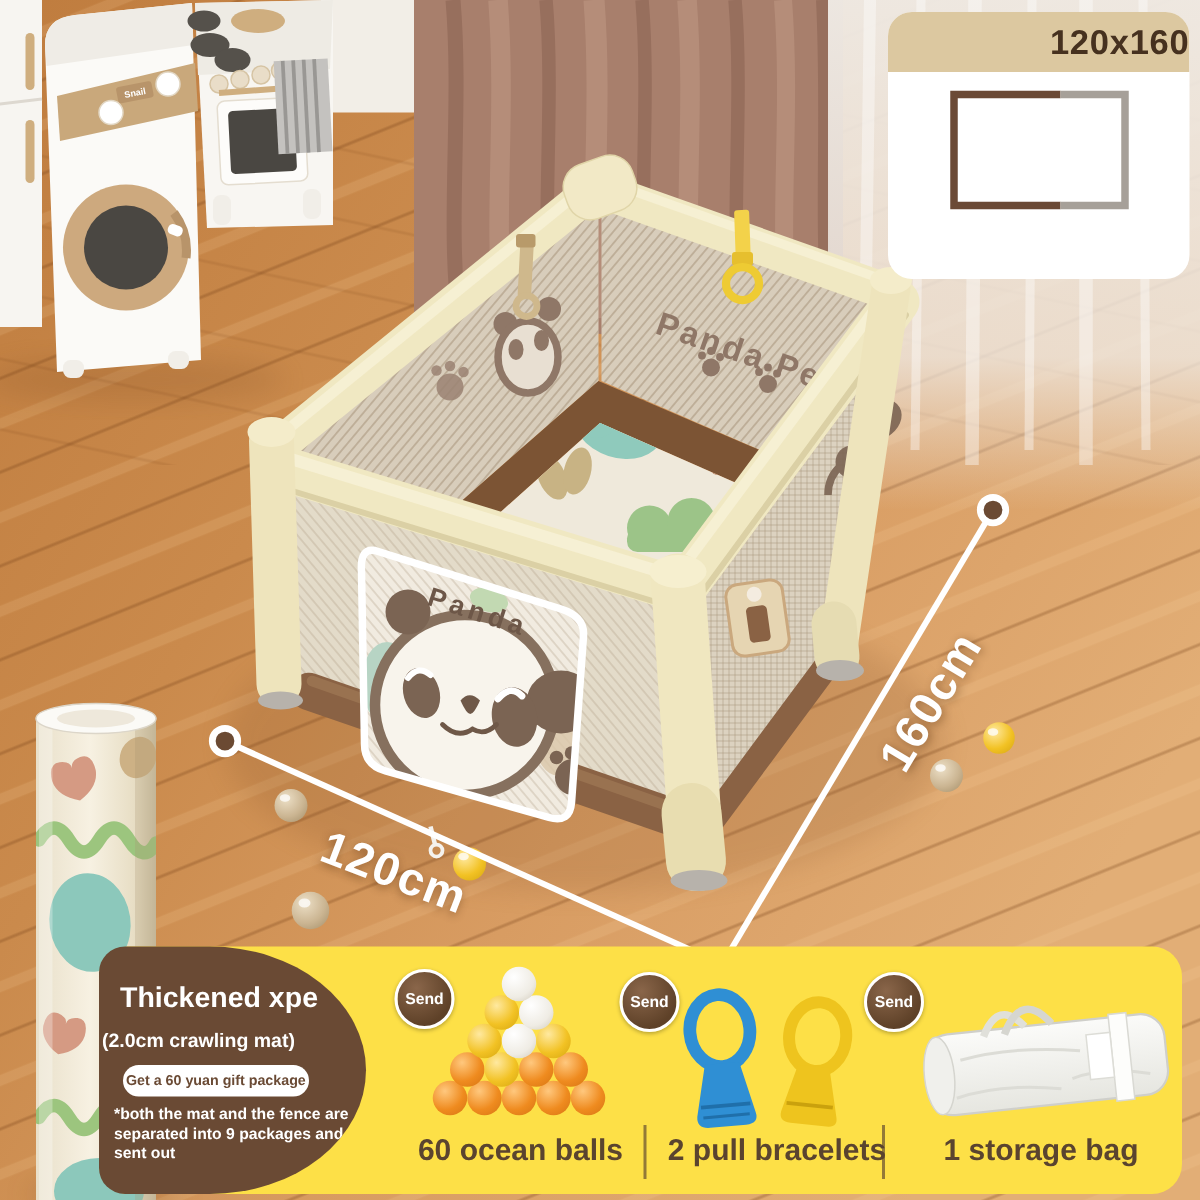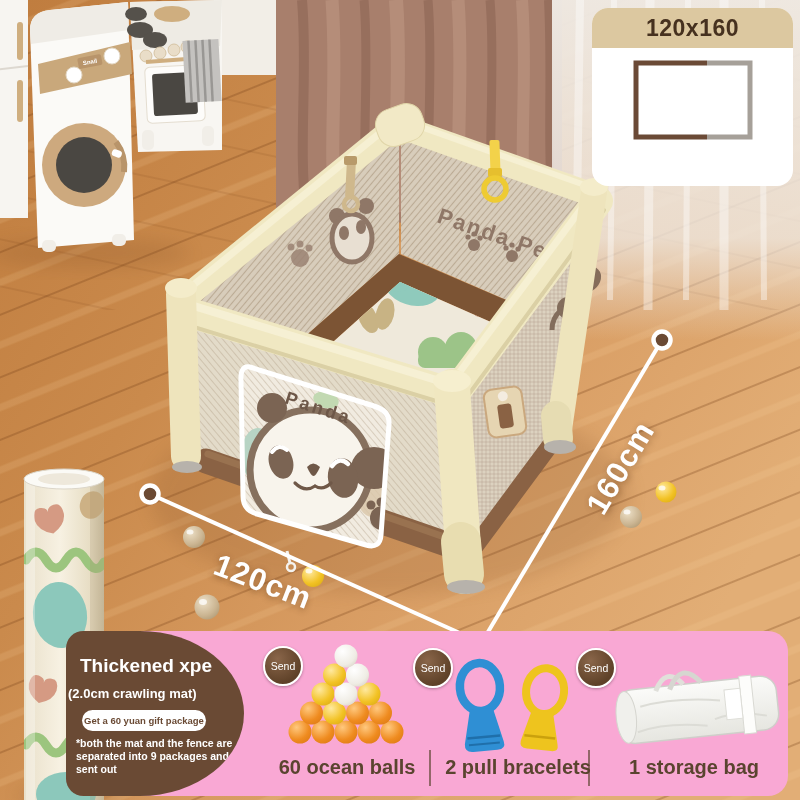--- a/index.html
+++ b/index.html
@@ -3,47 +3,47 @@
 <meta charset="utf-8">
 <style>
   html,body{margin:0;padding:0;background:#fff;}
   .stage{position:relative;width:800px;height:800px;overflow:hidden;
          font-family:"Liberation Sans",sans-serif;background:#c9854a;}
   .stage svg.scene{position:absolute;left:0;top:0;}
 
   
   .info-card{position:absolute;left:592px;top:8px;width:201px;height:178px;
              background:#fff;border-radius:16px;overflow:hidden;}
-  .info-header{height:40px;line-height:40px;text-align:center;background:#dcc8a0;
+  .info-header{height:40px;line-height:40px;text-align:right;background:#dcc8a0;
                color:#46311f;font-size:23px;font-weight:800;letter-spacing:.5px;}
   .info-diagram{display:block;margin:12px auto 0;}
   .info-caption{margin-top:8px;text-align:center;font-size:9px;font-weight:700;
                 color:#3a3a3a;line-height:1.32;letter-spacing:-.1px;}
 
   
   .dim{position:absolute;color:#fff;font-weight:800;font-size:31px;letter-spacing:1px;
        text-shadow:0 2px 6px rgba(90,50,20,.45);white-space:nowrap;}
   .dim-120{left:212px;top:564px;transform:rotate(21deg);}
   .dim-160{left:570px;top:450px;transform:rotate(-59deg);}
 
   
   .gift-panel{position:absolute;left:66px;top:631px;width:722px;height:165px;
-              background:#f9a8d4;border-radius:20px;}
+              background:#fde047;border-radius:20px;}
   .promo-blob{position:absolute;left:0;top:0;width:178px;height:165px;background:#6a4a34;
               border-radius:20px;border-top-right-radius:120px 95px;
               border-bottom-right-radius:120px 95px;color:#fff;overflow:hidden;}
   .promo-title{margin:24px 0 0 14px;font-size:19px;font-weight:800;}
   .promo-sub{margin:9px 0 0 2px;font-size:13px;font-weight:700;}
   .promo-pill{display:inline-block;margin:9px 0 0 16px;background:#fff;color:#6a4a34;
               font-size:9.5px;font-weight:700;padding:5px 2px;border-radius:999px;}
   .promo-note{margin:6px 0 0 10px;width:162px;font-size:10.5px;font-weight:700;line-height:1.22;}
   .send-badge{position:absolute;width:36px;height:36px;border-radius:50%;
               background:radial-gradient(circle at 35% 30%, #8a664a, #5e4128 72%);
               border:2.5px solid #fff;box-shadow:0 1px 3px rgba(0,0,0,.3);
-              color:#fff;font-size:10.5px;font-weight:400;display:flex;
+              color:#fff;font-size:10.5px;font-weight:700;display:flex;
               align-items:center;justify-content:center;}
   .gift-label{position:absolute;top:125px;transform:translateX(-50%);
               font-size:20px;font-weight:800;color:#5a442f;white-space:nowrap;}
   .gift-divider{position:absolute;top:119px;width:2px;height:36px;background:rgba(90,68,47,.65);}
   .gift-art{position:absolute;left:0;top:0;}
 </style>
 </head>
 <body>
 
 <div class="stage">

